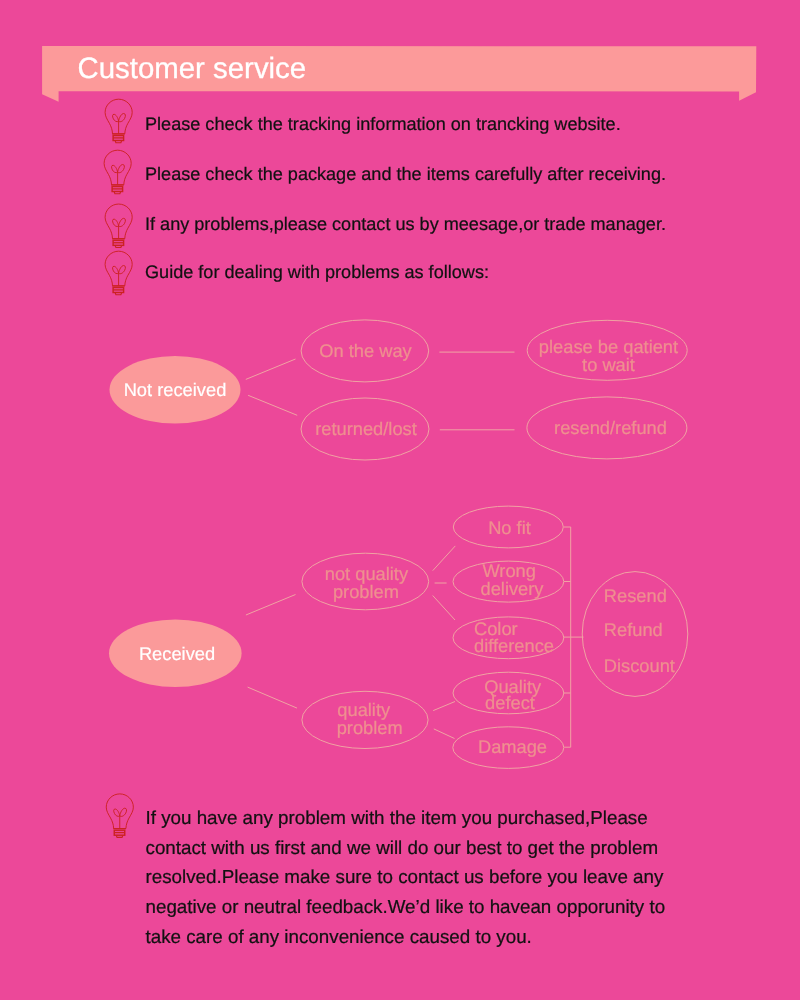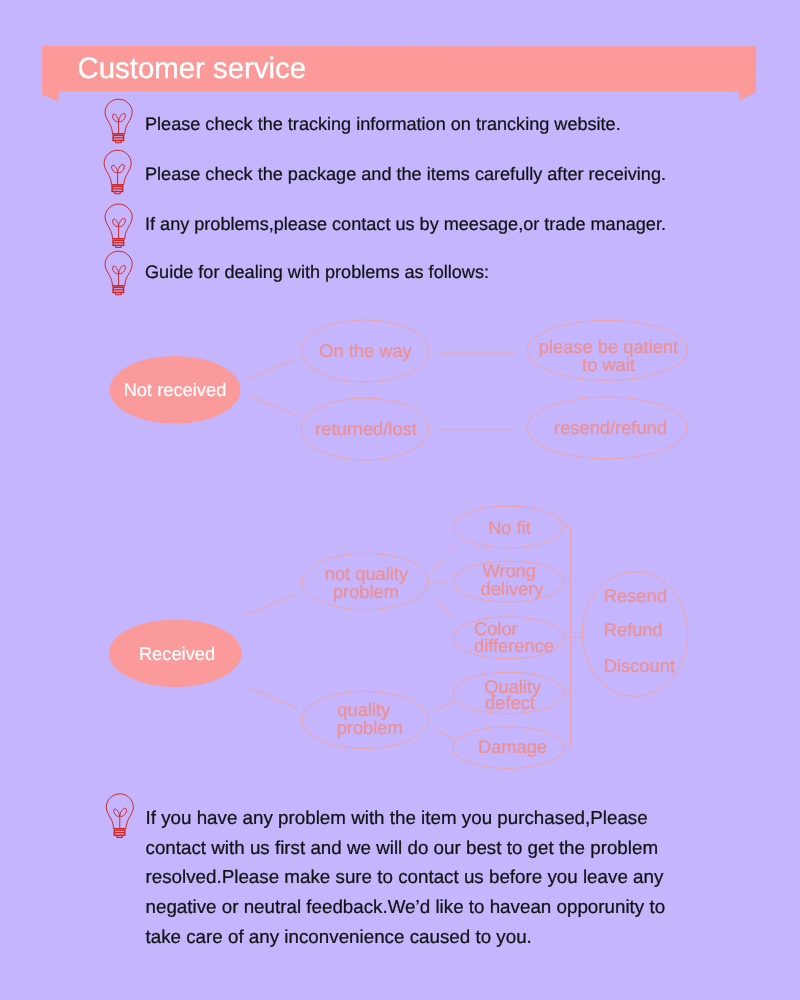--- a/index.html
+++ b/index.html
@@ -1,19 +1,19 @@
 <!DOCTYPE html>
 <html><head>
 <meta charset="utf-8">
 <title>Customer service</title>
 <style>
   html,body{margin:0;padding:0;background:#ffffff;}
   body{width:800px;height:1000px;font-family:"Liberation Sans",sans-serif;overflow:hidden;
        -webkit-font-smoothing:antialiased;text-rendering:geometricPrecision;}
-  .page{position:relative;width:800px;height:1000px;background:#c4b5fd;}
+  .page{position:relative;width:800px;height:1000px;background:#ec4899;}
   svg.layer{position:absolute;left:0;top:0;width:800px;height:1000px;}
   .hdr-title{font-size:29.4px;fill:#ffffff;stroke:#ffffff;stroke-width:0.3px;paint-order:stroke fill;}
   .bullet-txt{font-size:18.1px;fill:#111111;stroke:#111111;stroke-width:0.22px;paint-order:stroke fill;}
   .foot-txt{font-size:18.8px;fill:#111111;stroke:#111111;stroke-width:0.22px;paint-order:stroke fill;}
   .node-fill-txt{font-size:18.3px;fill:#ffffff;stroke:#ffffff;stroke-width:0.2px;paint-order:stroke fill;}
   .node-line-txt{font-size:18.3px;fill:#ef8f8f;stroke:#ef8f8f;stroke-width:0.22px;paint-order:stroke fill;}
 </style>
 </head>
 <body>
 

